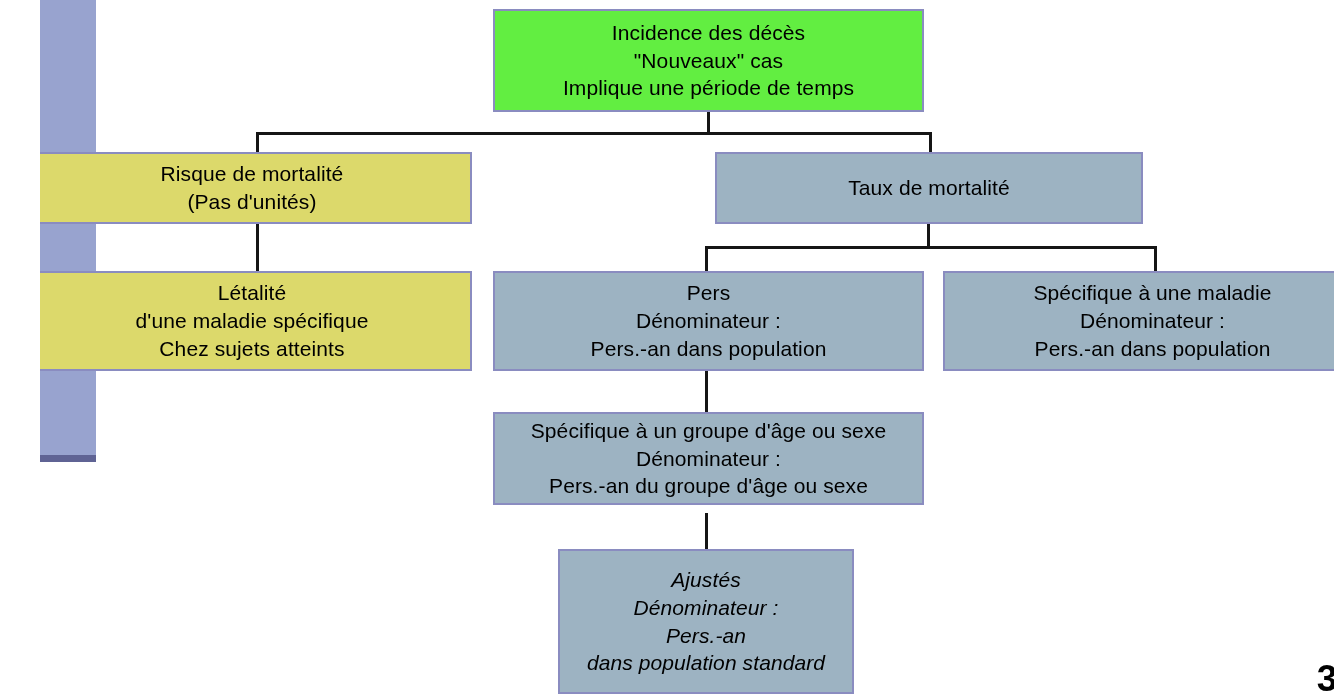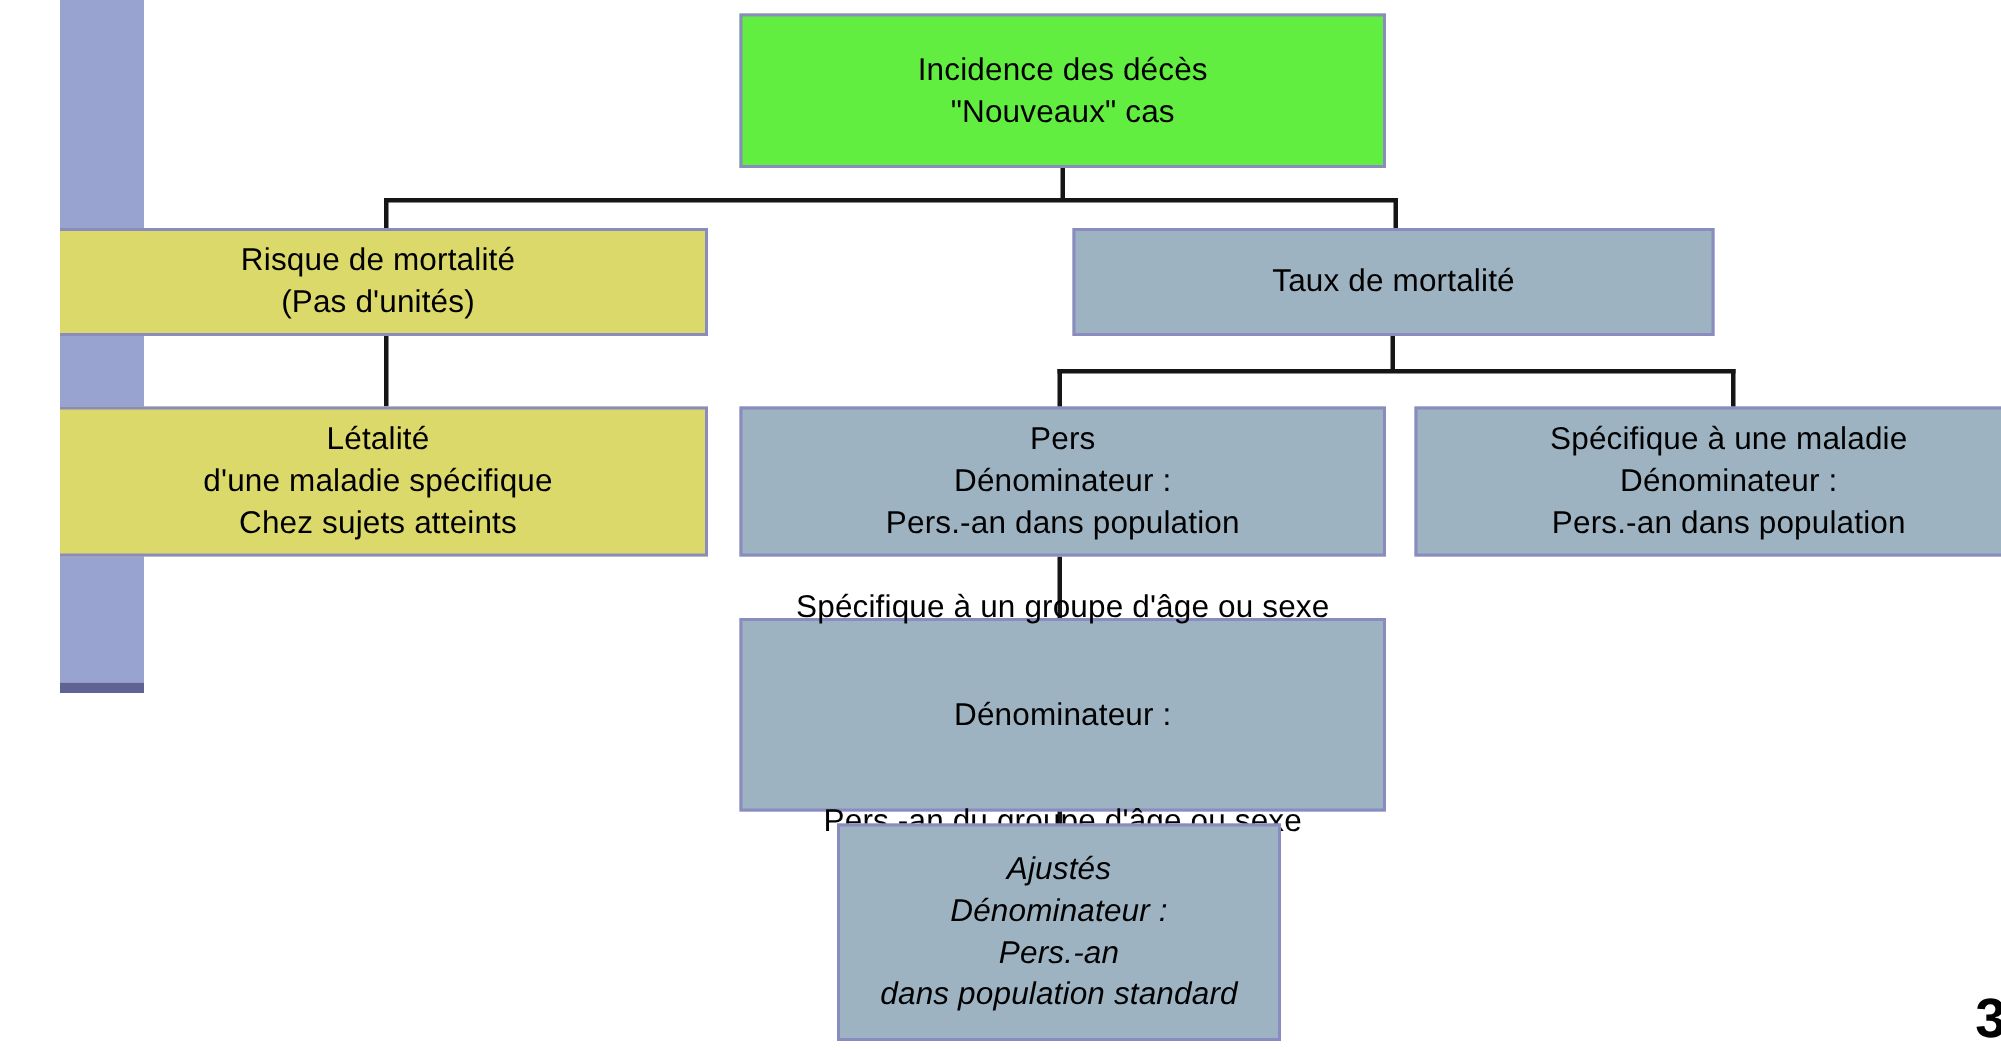--- a/index.html
+++ b/index.html
@@ -65,21 +65,21 @@
   .yellow { background: #dcd96b; }
   .blue   { background: #9db3c2; }
 
   
   #node-incidence   { left: 453px;  top: 9px;   width: 431px; height: 103px; }
   #node-risque      { left: -8px;   top: 152px; width: 440px; height: 72px;  }
   #node-letalite    { left: -8px;   top: 271px; width: 440px; height: 100px; }
   #node-taux        { left: 675px;  top: 152px; width: 428px; height: 72px;  }
   #node-brut        { left: 453px;  top: 271px; width: 431px; height: 100px; }
   #node-maladie     { left: 903px;  top: 271px; width: 419px; height: 100px; }
-  #node-groupe      { left: 453px;  top: 412px; width: 431px; height: 129px; gap: 44px; }
+  #node-groupe      { left: 453px;  top: 412px; width: 431px; height: 93px; }
   #node-ajustes     { left: 518px;  top: 549px; width: 296px; height: 145px; font-style: italic; }
 
   
   #conn-root-down   { left: 667px;  top: 112px; height: 22px; }
   #conn-level1-h    { left: 216px;  top: 132px; width: 676px; }
   #conn-to-risque   { left: 216px;  top: 132px; height: 22px; }
   #conn-to-taux     { left: 889px;  top: 132px; height: 22px; }
   #conn-taux-down   { left: 887px;  top: 224px; height: 24px; }
   #conn-level2-h    { left: 665px;  top: 246px; width: 452px; }
   #conn-to-brut     { left: 665px;  top: 246px; height: 27px; }
@@ -115,20 +115,21 @@
   <div class="line v" id="conn-to-brut"></div>
   <div class="line v" id="conn-to-maladie"></div>
   <div class="line v" id="conn-brut-groupe"></div>
   <div class="line v" id="conn-groupe-aj"></div>
 
   <div class="line v" style="left:216px; top:224px; height:47px;"></div>
 
   <div class="node green" id="node-incidence">
     <span class="ln">Incidence des décès</span>
     <span class="ln">"Nouveaux" cas</span>
+    <span class="ln">Implique une période de temps</span>
   </div>
 
   <div class="node yellow" id="node-risque">
     <span class="ln">Risque de mortalité</span>
     <span class="ln">(Pas d'unités)</span>
   </div>
 
   <div class="node yellow" id="node-letalite">
     <span class="ln">Létalité</span>
     <span class="ln">d'une maladie spécifique</span>

